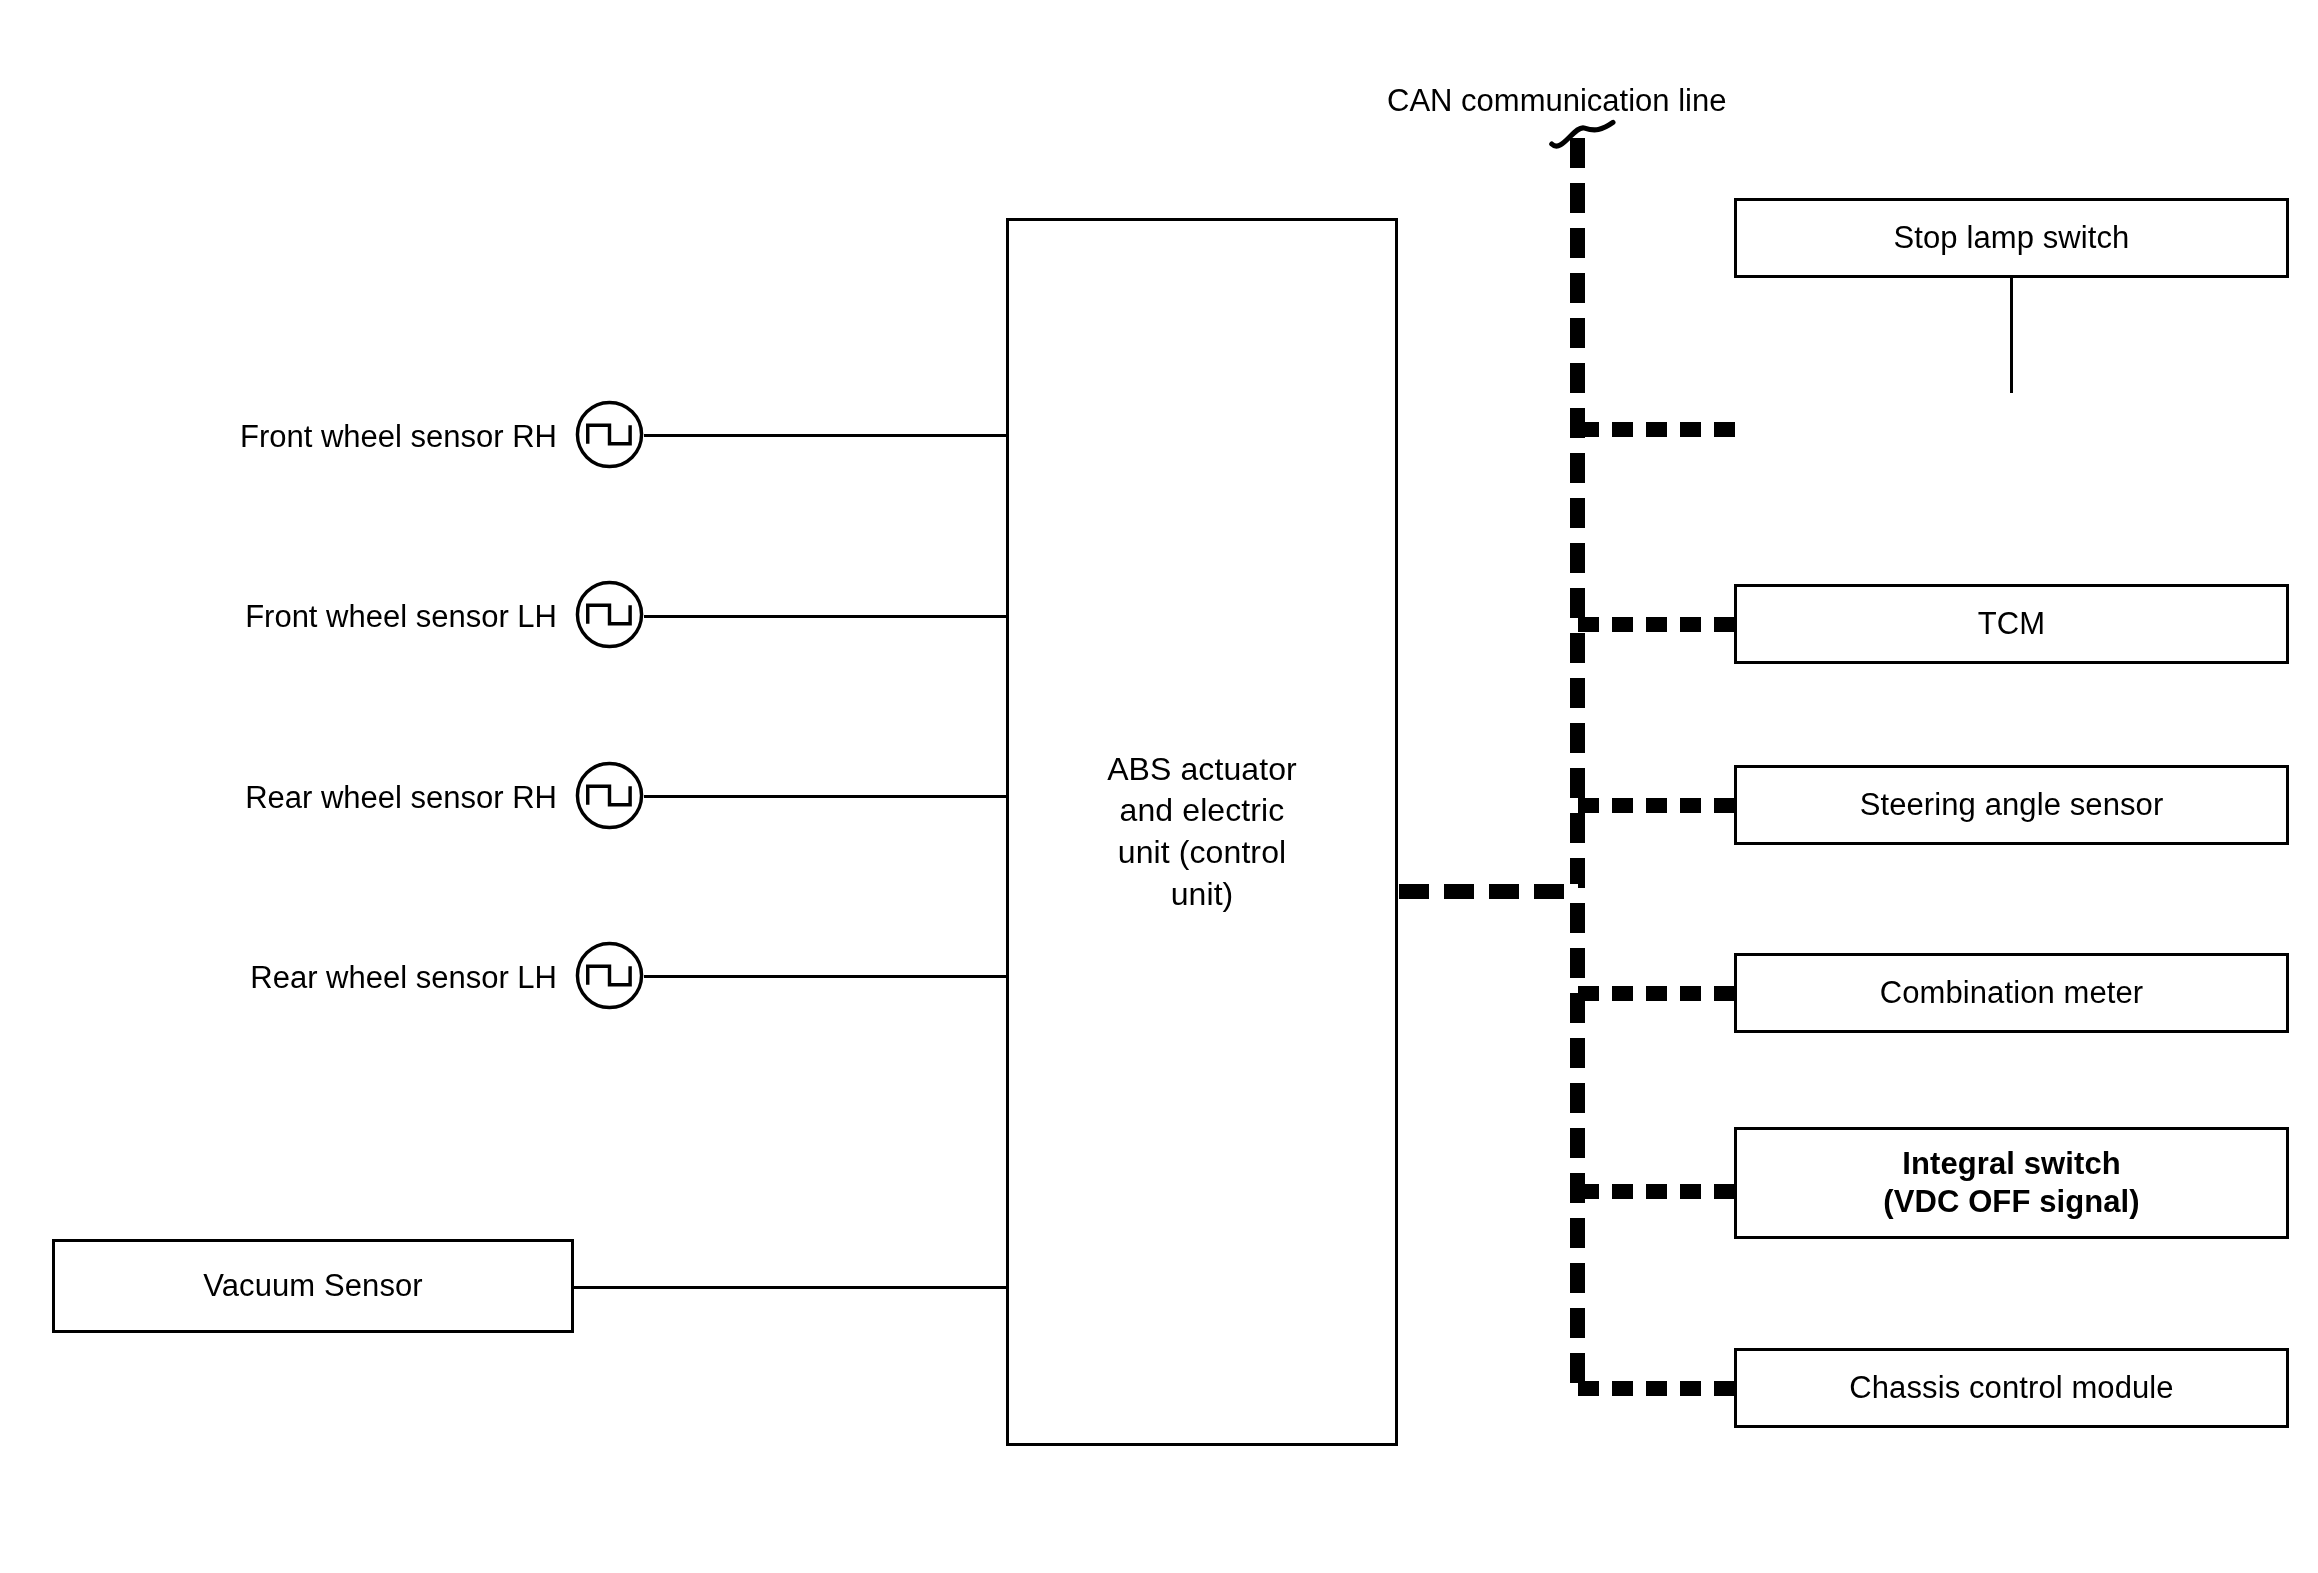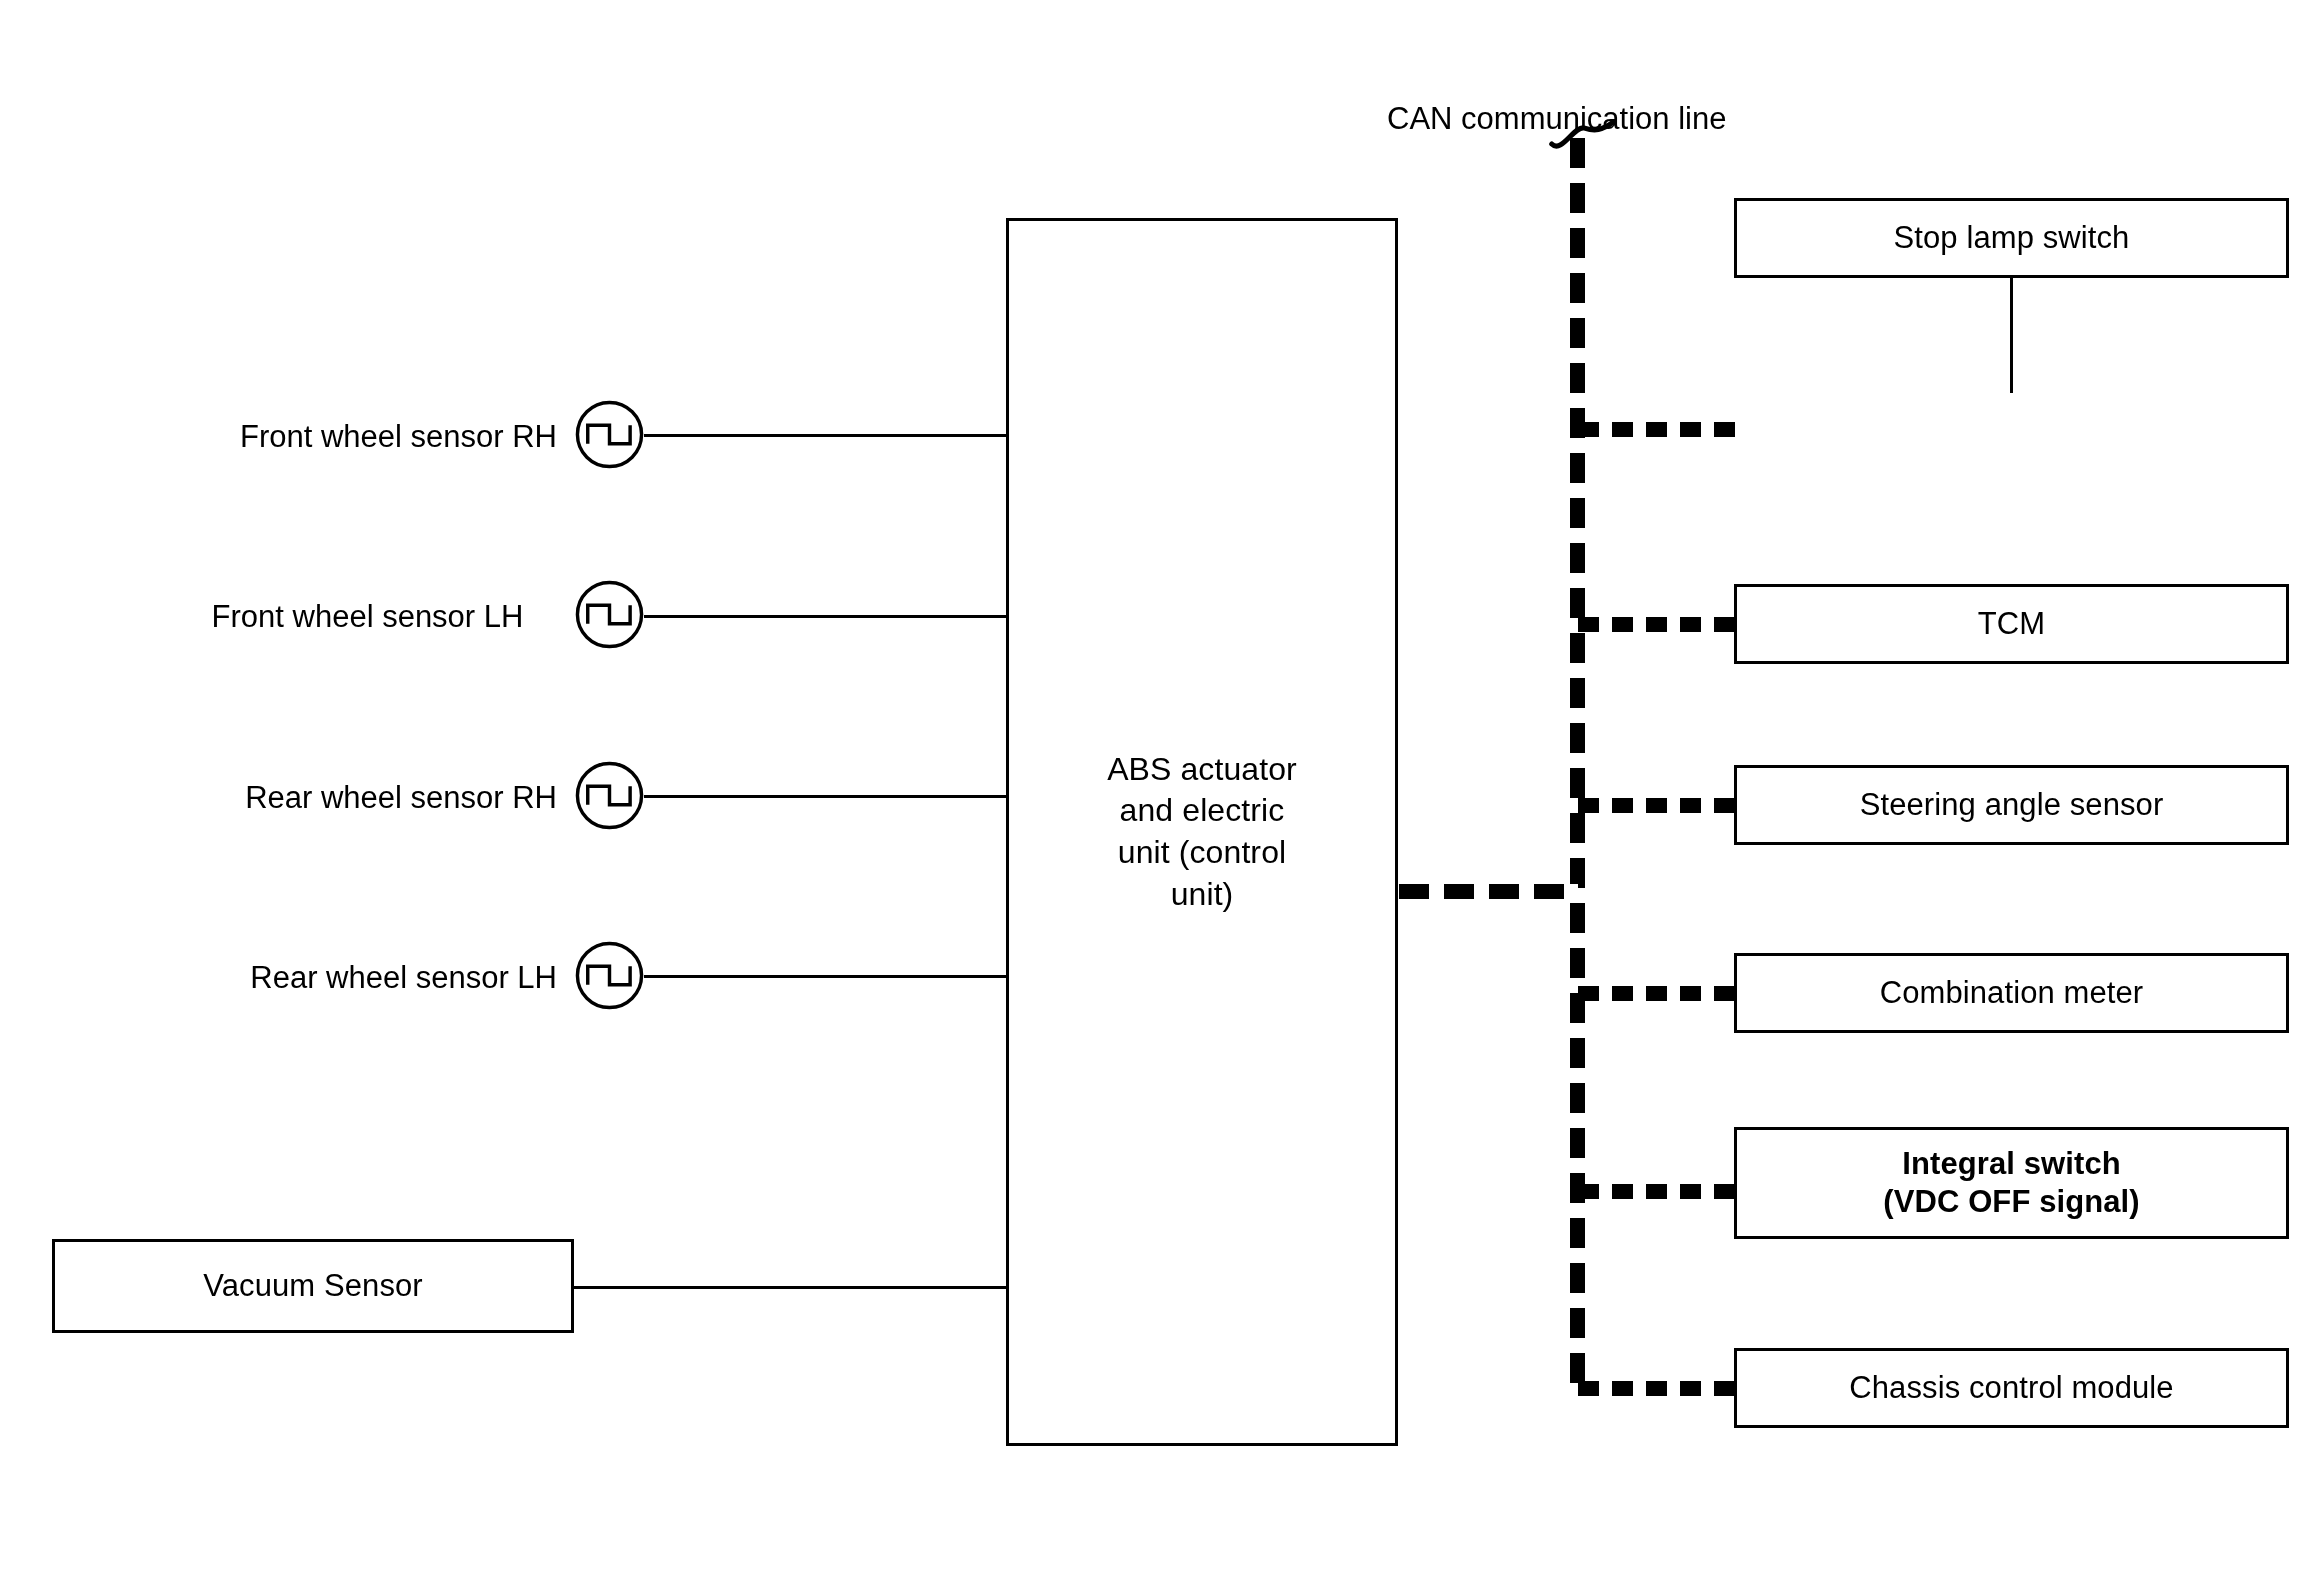--- a/index.html
+++ b/index.html
@@ -116,21 +116,21 @@
     white-space: nowrap;
     z-index: 6;
   }
   .label.right-align { text-align: right; }
 </style>
 </head>
 <body>
 
 <div id="stage">
 
-  <div class="label" style="left:1387px; top:100px;">CAN communication line</div>
+  <div class="label" style="left:1387px; top:82px;">CAN communication line</div>
 
   <svg id="can-cap" viewBox="0 0 120 60">
     <path d="M 4 44 C 22 62, 44 10, 62 16 C 80 22, 92 20, 112 6" fill="none" stroke="#000000" stroke-width="9" stroke-linecap="round"></path>
   </svg>
 
   <div class="can-v" style="left:1570px; top:138px; height:1258px;"></div>
 
   <div class="can-h" style="left:1399px; top:884px; width:179px;"></div>
 
   <div class="can-h stub" style="left:1578px; top:422px; width:162px;"></div>
@@ -159,21 +159,21 @@
   <svg class="sensor" style="left:574px; top:760px;" viewBox="0 0 124 124">
     <circle cx="62" cy="62" r="56" fill="#ffffff" stroke="#000000" stroke-width="6"></circle>
     <path d="M 24 78 L 24 46 L 62 46 L 62 78 L 98 78 L 98 46" fill="none" stroke="#000000" stroke-width="6"></path>
   </svg>
   <svg class="sensor" style="left:574px; top:940px;" viewBox="0 0 124 124">
     <circle cx="62" cy="62" r="56" fill="#ffffff" stroke="#000000" stroke-width="6"></circle>
     <path d="M 24 78 L 24 46 L 62 46 L 62 78 L 98 78 L 98 46" fill="none" stroke="#000000" stroke-width="6"></path>
   </svg>
 
   <div class="label right-align" style="left:178px; top:418px;  width:379px;">Front wheel sensor RH</div>
-  <div class="label right-align" style="left:178px; top:598px; width:379px;text-align:center;">Front wheel sensor LH</div>
+  <div class="label right-align" style="left:178px; top:598px; width:379px;">Front wheel sensor LH</div>
   <div class="label right-align" style="left:178px; top:779px; width:379px;">Rear wheel sensor RH</div>
   <div class="label right-align" style="left:178px; top:959px; width:379px;">Rear wheel sensor LH</div>
 
   <div class="box" style="left:52px; top:1239px; width:522px; height:94px;">Vacuum Sensor</div>
 
   <div class="box" id="abs-box">ABS actuator
 and electric
 unit (control
 unit)</div>
 

